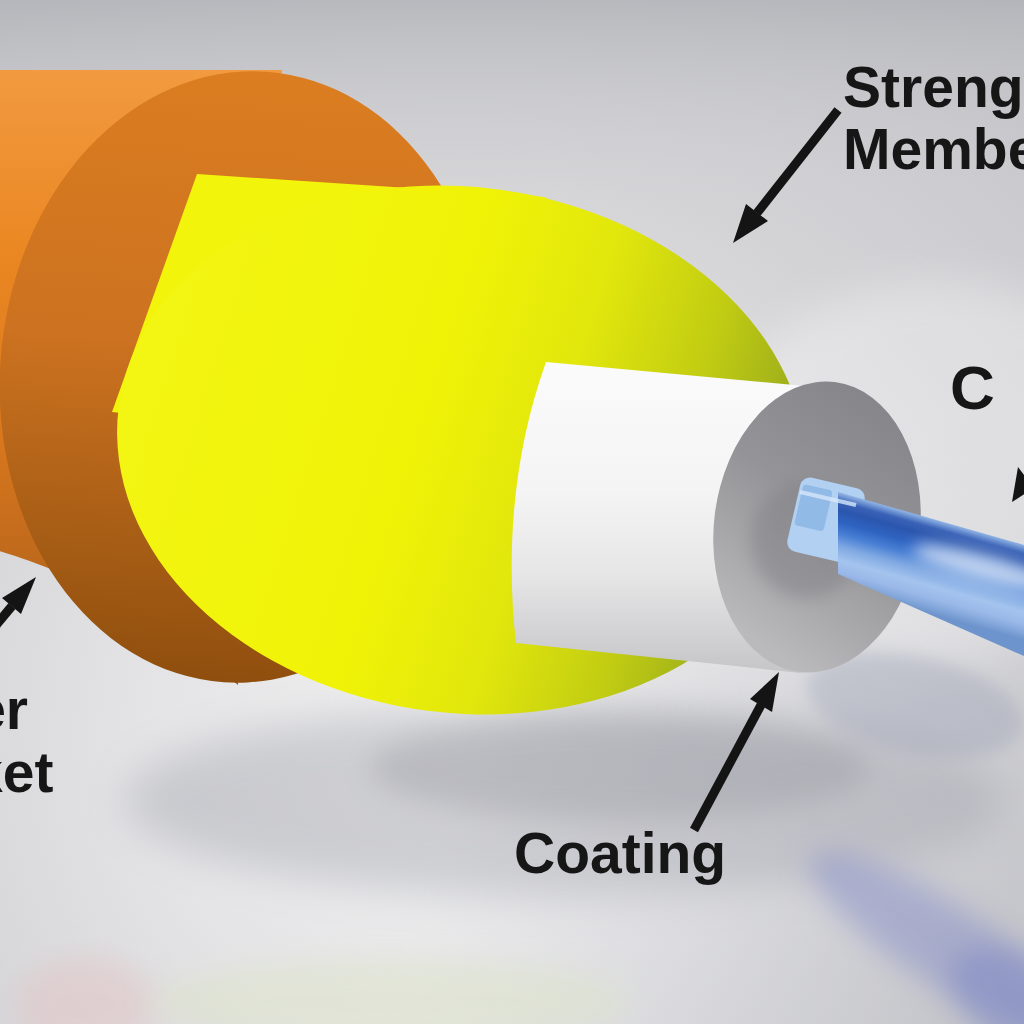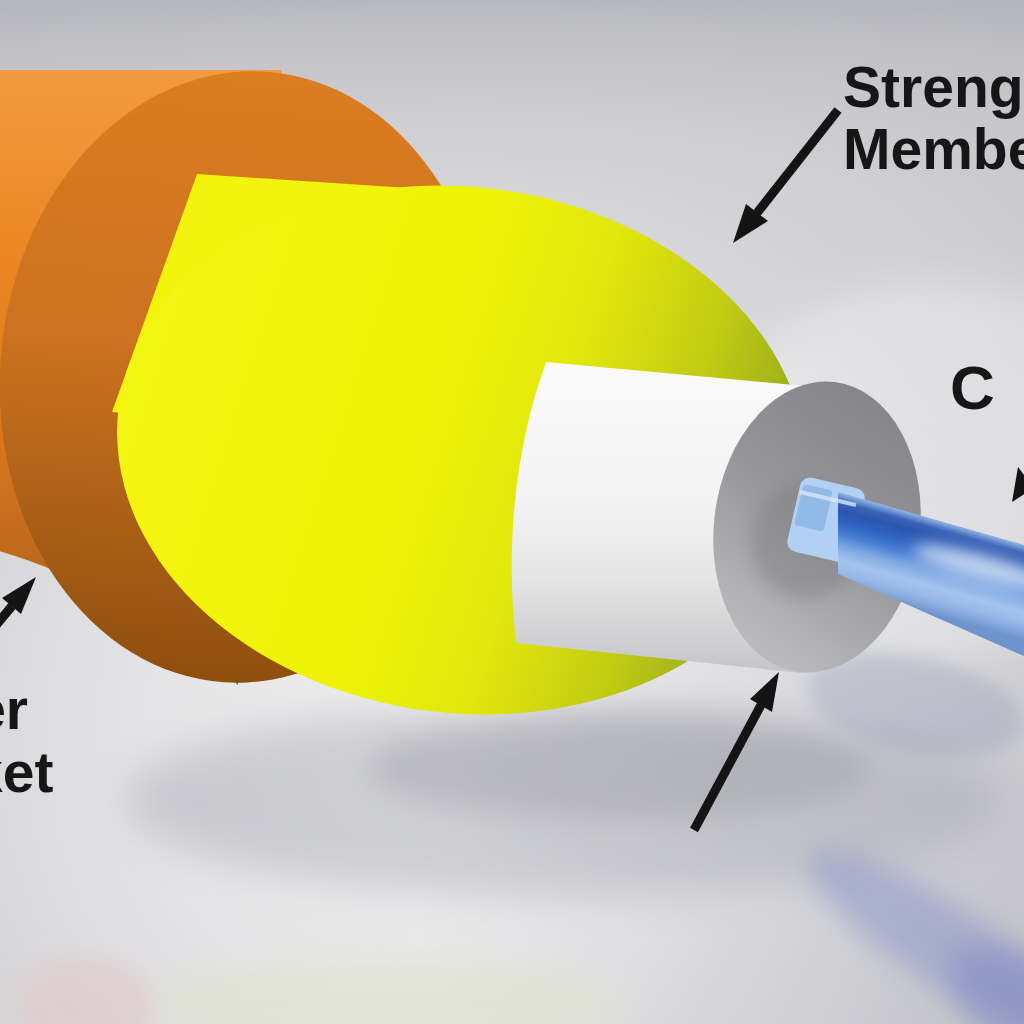--- a/index.html
+++ b/index.html
@@ -175,14 +175,15 @@
   <span>Member</span>
 </div>
 
 <div class="label lbl-c" style="left:950px;top:352px;">C</div>
 
 <div class="label lbl-oj" style="left:-124px;top:678px;">
   <span>Outer</span>
   <span>Jacket</span>
 </div>
 
+<div class="label lbl-1line" style="left:514px;top:820px;">Coating</div>
 
 </div>
 
 </body></html>

